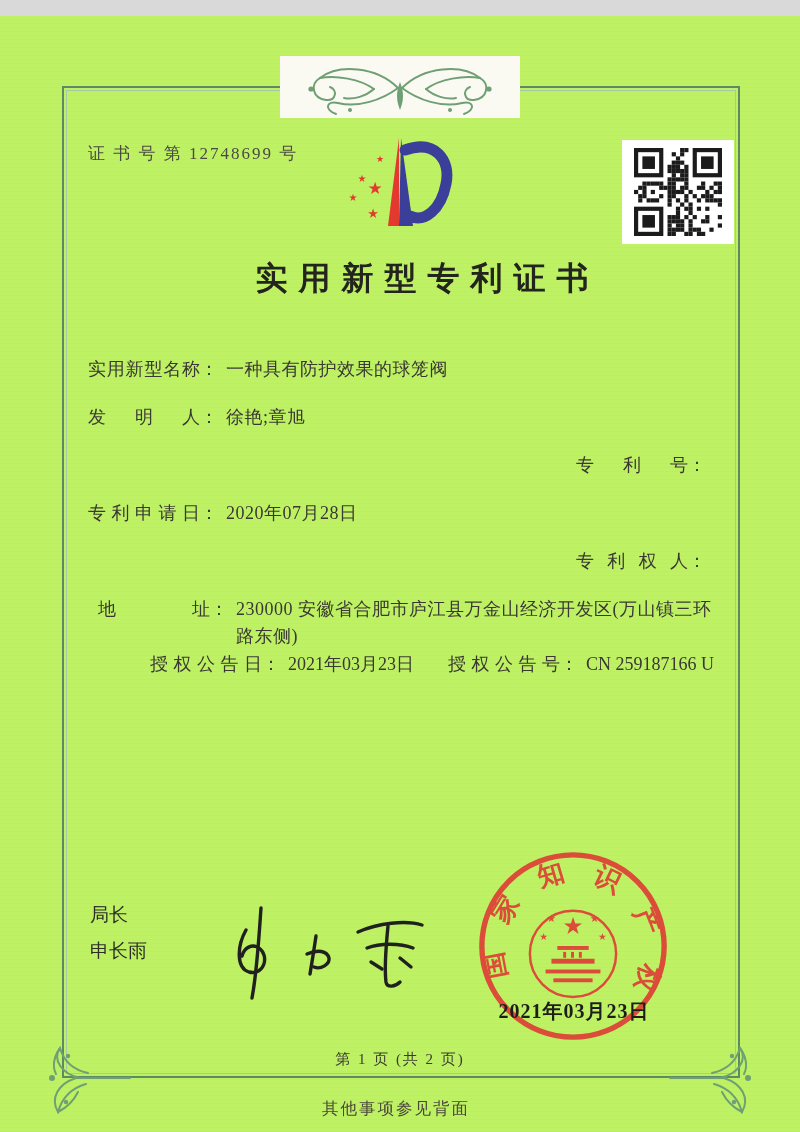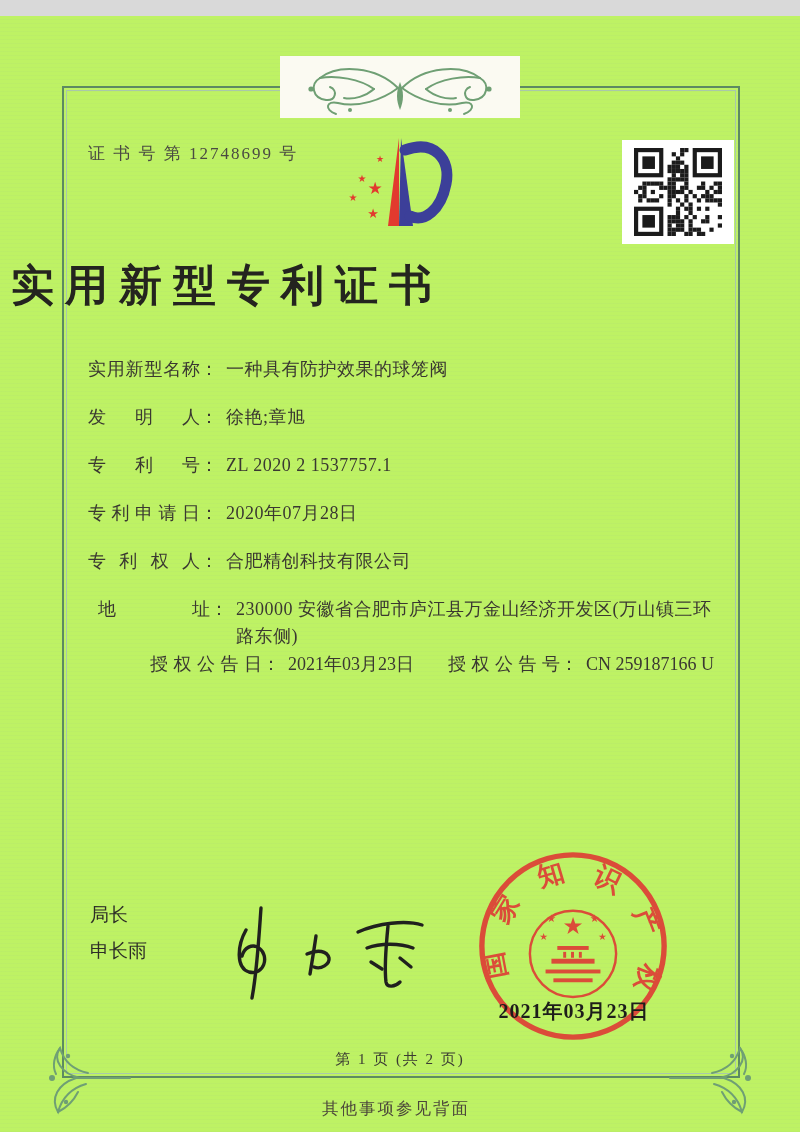--- a/index.html
+++ b/index.html
@@ -27,22 +27,22 @@
   .cert-number{
     position:absolute;left:88px;top:126px;font-size:17px;color:#4a4a42;
     letter-spacing:2px;
   }
   .logo{position:absolute;left:333px;top:110px;width:140px;height:122px;}
   .qr-box{
     position:absolute;left:622px;top:124px;width:112px;height:104px;background:#ffffff;
     display:flex;align-items:center;justify-content:center;
   }
   .title{
-    position:absolute;left:0;right:0;top:241px;text-align:left;
-    font-size:43px;font-weight:700;letter-spacing:11px;color:#24241f;text-indent:11px;
+    position:absolute;left:0;right:0;top:241px;text-align:center;
+    font-size:32px;font-weight:700;letter-spacing:11px;color:#24241f;text-indent:11px;padding-left:44px;
   }
   .fields{position:absolute;left:88px;top:340px;width:626px;}
   .field-row{
     display:flex;align-items:flex-start;margin-bottom:21px;
     font-size:18px;line-height:27px;color:#3a3831;justify-content:flex-end;
   }
   .flabel{
     display:inline-block;width:112px;flex:0 0 112px;
     text-align:justify;text-align-last:justify;text-justify:inter-character;
   }
@@ -295,31 +295,29 @@
       <span class="fvalue">一种具有防护效果的球笼阀</span>
     </div>
     <div class="field-row">
       <span class="flabel">发明人</span>
         <span class="fcolon">：</span>
       <span class="fvalue">徐艳;章旭</span>
     </div>
     <div class="field-row">
       <span class="flabel">专利号</span>
         <span class="fcolon">：</span>
-      <span class="fvalue">ZL 2020 2 1537757.1</span>
     </div>
     <div class="field-row">
       <span class="flabel">专利申请日</span>
         <span class="fcolon">：</span>
       <span class="fvalue">2020年07月28日</span>
     </div>
     <div class="field-row">
       <span class="flabel">专利权人</span>
         <span class="fcolon">：</span>
-      <span class="fvalue">合肥精创科技有限公司</span>
     </div>
     <div class="field-row addr">
       <span class="flabel">地址</span>
         <span class="fcolon">：</span>
       <span class="fvalue">230000 安徽省合肥市庐江县万金山经济开发区(万山镇三环路东侧)</span>
     </div>
     <div class="field-row">
       <span class="flabel">授权公告日</span>
         <span class="fcolon">：</span>
       <span>2021年03月23日</span>

